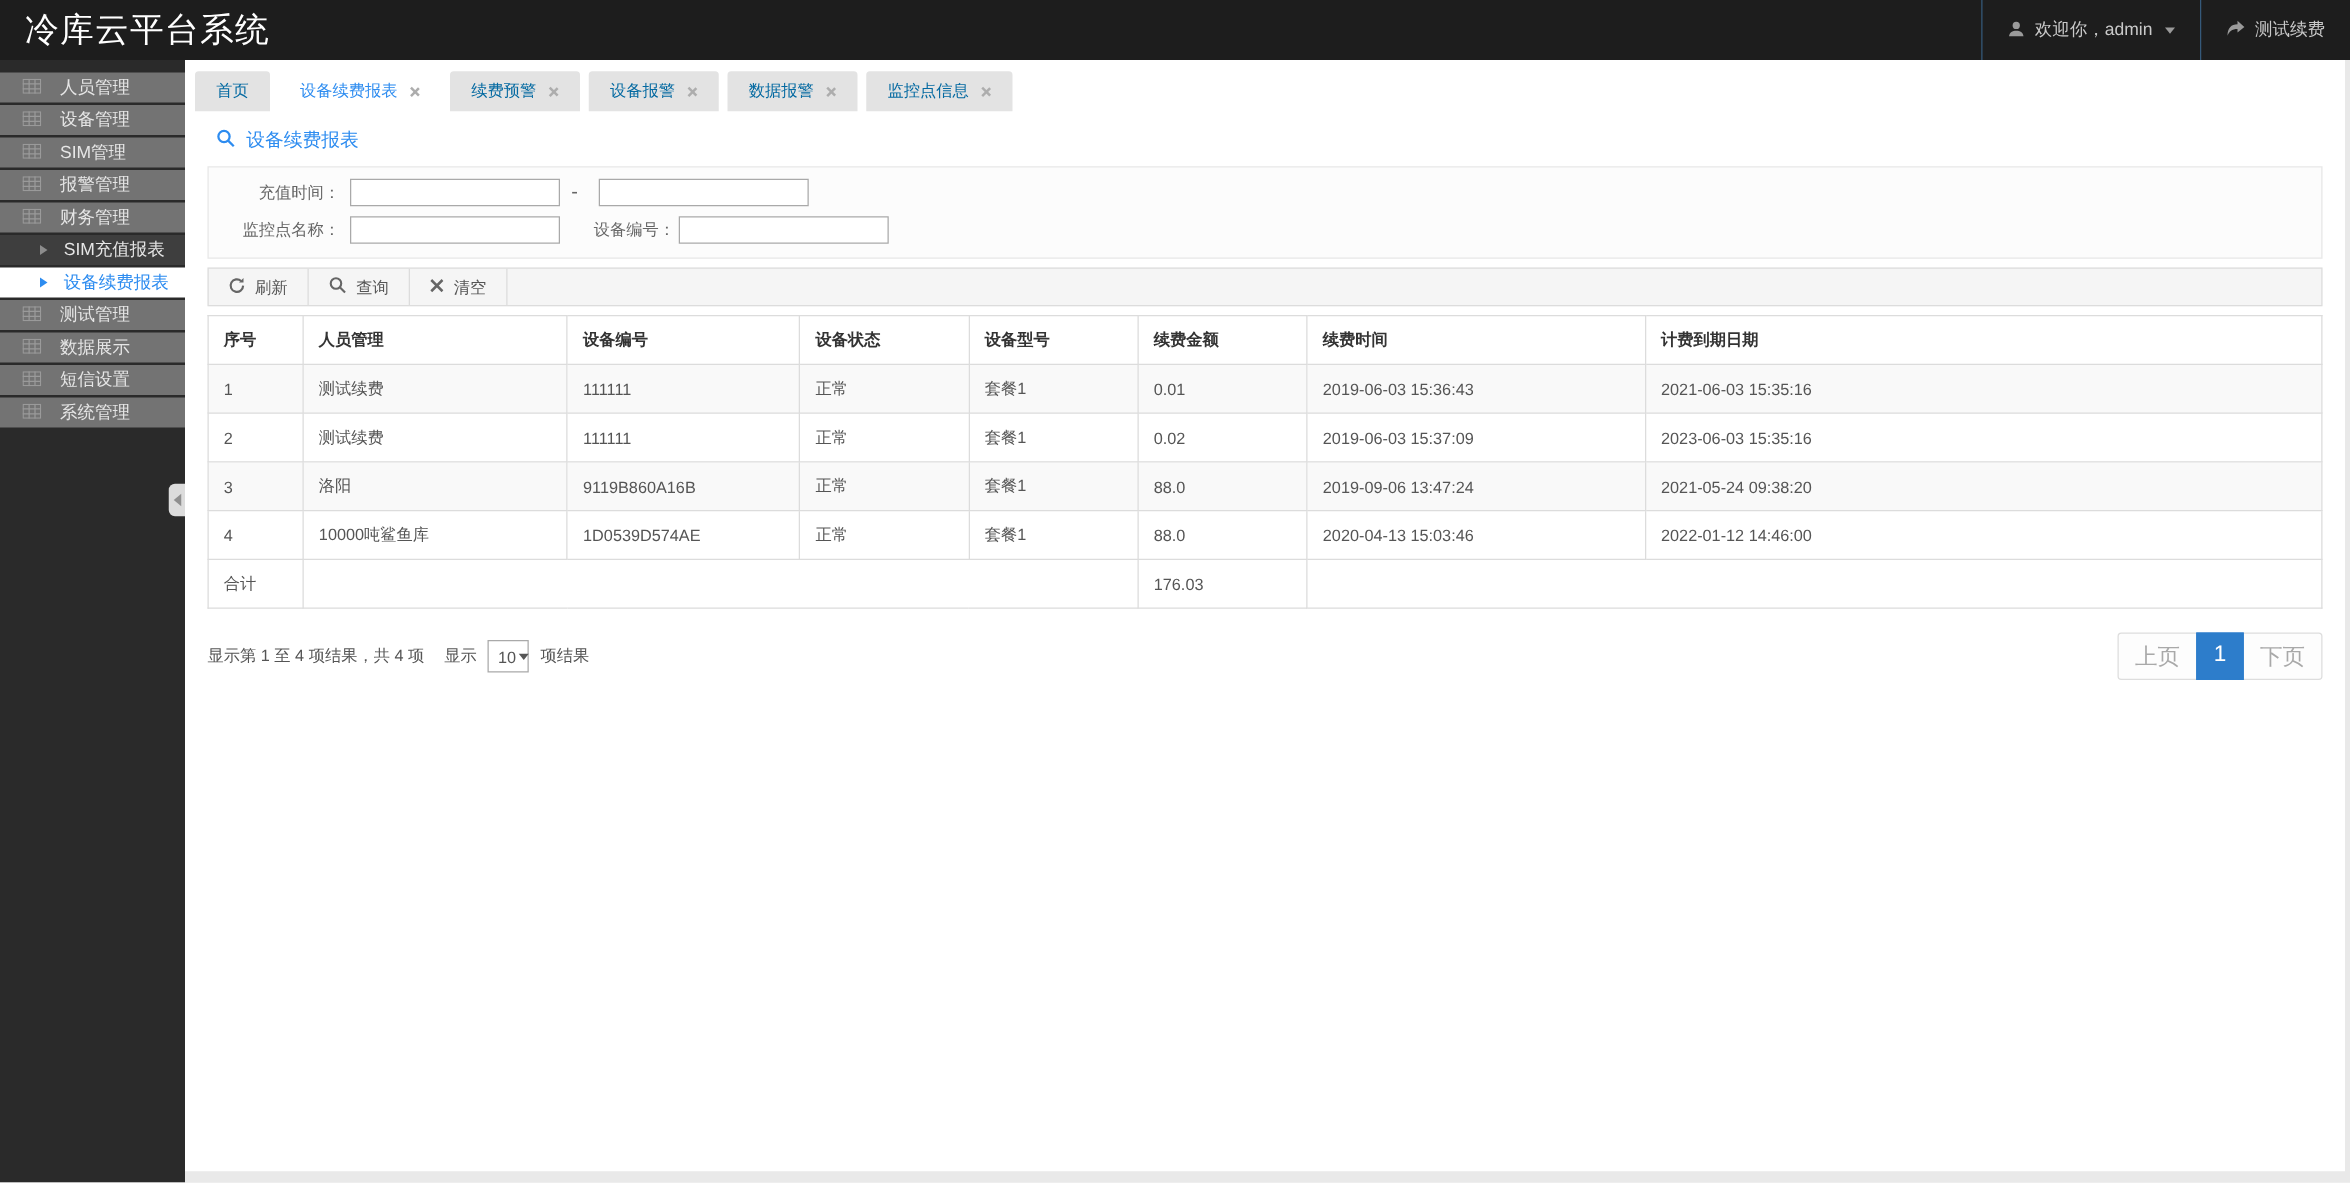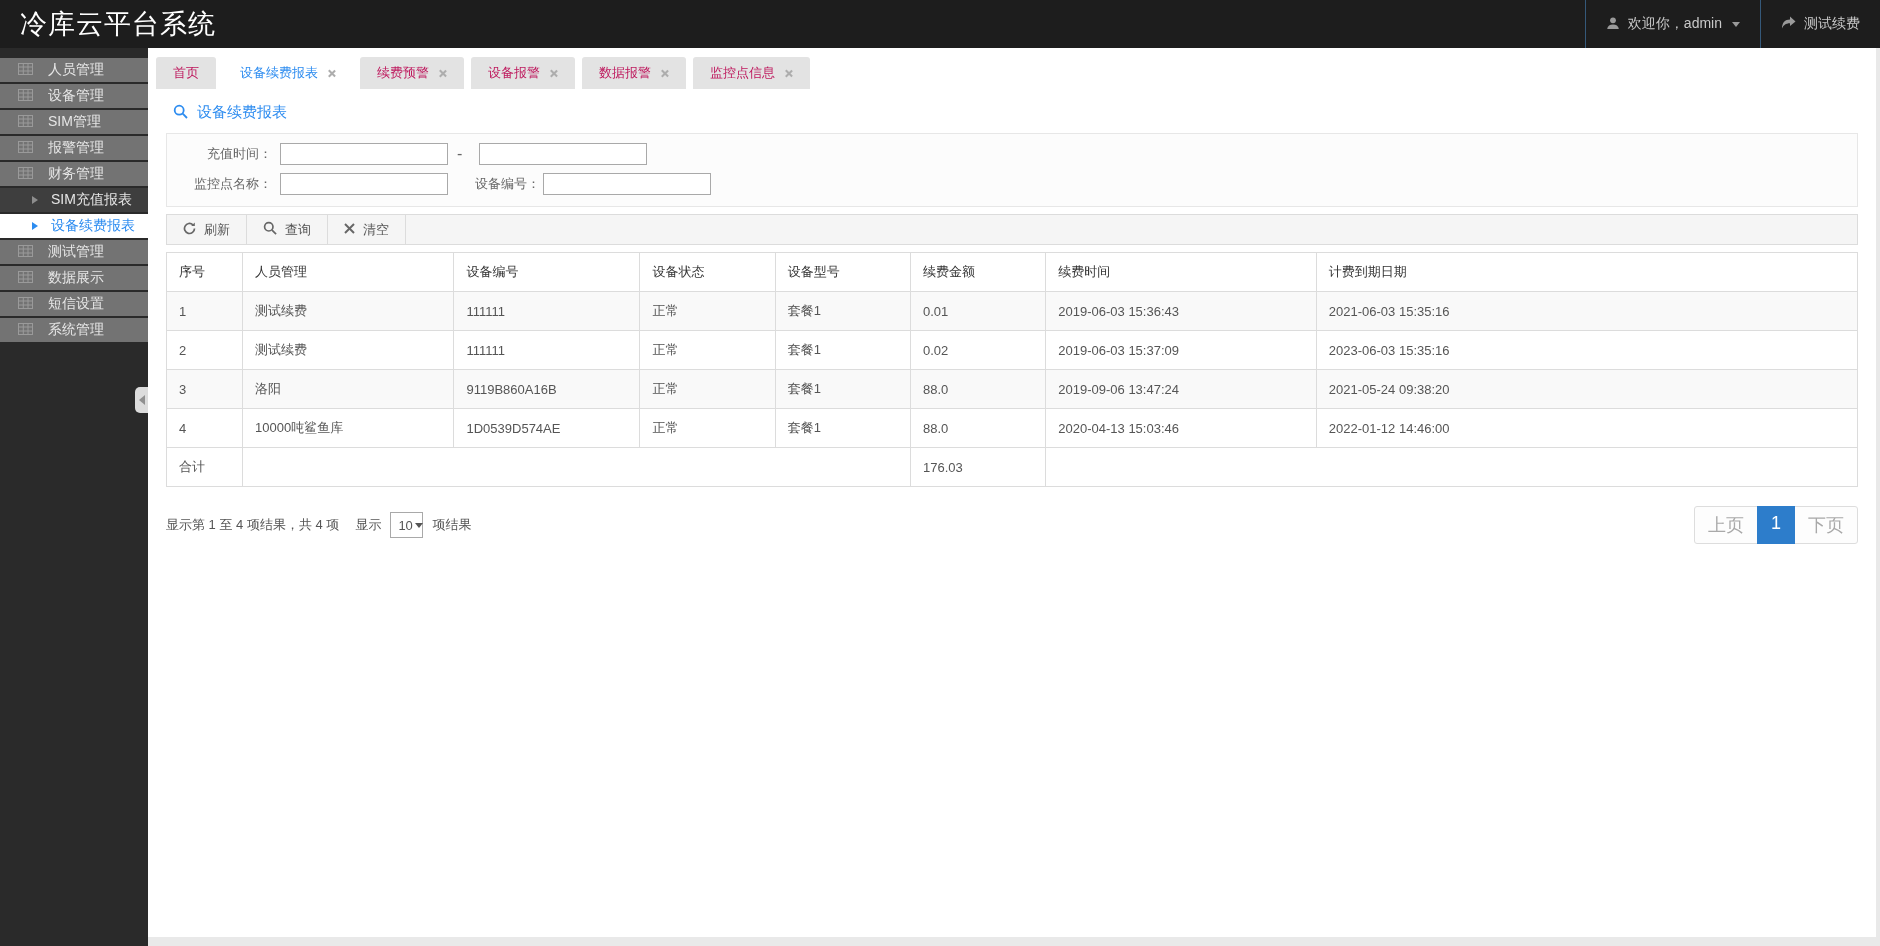--- a/index.html
+++ b/index.html
@@ -20,41 +20,41 @@
   .side-sub .caret-right { width:0; height:0; border-top:4px solid transparent; border-bottom:4px solid transparent; border-left:6px solid #8d8d8d; }
   .side-sub.active { background:#ffffff; color:#2d8cf0; }
   .side-sub.active .caret-right { border-left-color:#2d8cf0; }
   .collapse-handle { position:absolute; right:0; top:339px; width:13px; height:26px; background:#dcdcdc; border-radius:5px 0 0 5px; display:flex; align-items:center; justify-content:center; cursor:pointer; }
   .collapse-handle .tri-left { width:0; height:0; border-top:5px solid transparent; border-bottom:5px solid transparent; border-right:6px solid #8f8f8f; }
 
   
   .main { flex:1; background:#e9e9e9; padding:0 11px 9px 0; display:flex; }
   .panel { background:#ffffff; flex:1; overflow:hidden; }
   .tabbar { padding:9px 8px 0 8px; display:flex; gap:7px; background:#fff; }
-  .tab { background:#e3e3e3; color:#be185d; font-size:13px; padding:7px 17px; border-radius:3px 3px 0 0; display:flex; align-items:center; gap:9px; cursor:pointer; white-space:nowrap; }
+  .tab { background:#e3e3e3; color:#0369a1; font-size:13px; padding:7px 17px; border-radius:3px 3px 0 0; display:flex; align-items:center; gap:9px; cursor:pointer; white-space:nowrap; }
   .tab.active { background:#ffffff; color:#2d8cf0; }
   .x-icon { position:relative; width:9px; height:9px; display:inline-block; }
   .x-icon::before,.x-icon::after { content:""; position:absolute; left:4px; top:0; width:1.6px; height:9px; background:#adadad; }
   .x-icon::before { transform:rotate(45deg);} .x-icon::after { transform:rotate(-45deg);}
 
   .page-title { display:flex; align-items:center; gap:9px; color:#2d8cf0; font-size:15px; margin:14px 0 0 25px; }
 
   .filter-box { margin:11px 18px 0; border:1px solid #e7e7e7; background:#fcfcfc; padding:5px 0 7px; }
   .f-row { display:flex; align-items:center; height:30px; }
   .f-label { width:105px; text-align:right; color:#666; font-size:13px; white-space:nowrap; }
   .f-label.second { width:60px; margin-left:27px; }
   input.text { width:168px; height:22px; border:1px solid #a9a9a9; margin-left:8px; background:#fff; font-size:13px; padding:0 4px; }
   .dash { margin:0 9px; color:#666; }
 
   .toolbar { margin:7px 18px 0; border:1px solid #dcdcdc; background:#f5f5f5; display:flex; height:31px; }
   .tool-btn { display:flex; align-items:center; gap:8px; padding:0 16px; border-right:1px solid #dcdcdc; color:#555; font-size:13px; cursor:pointer; }
 
   table { margin:7px 18px 0; width:1692px; border-collapse:collapse; font-size:13px; table-layout:fixed; }
   th,td { border:1px solid #dcdcdc; padding:10px 12px; text-align:left; color:#555; white-space:nowrap; overflow:hidden; }
-  th { color:#333; font-weight:normal; }
+  th { color:#333; font-weight:bold; }
   tbody tr.striped { background:#f9f9f9; }
 
   .table-footer { margin:19px 18px 0; display:flex; align-items:center; color:#555; font-size:13px; }
   .show-group { display:flex; align-items:center; margin-left:16px; }
   .size-select { width:33px; height:26px; border:1px solid #a9a9a9; background:#fff; display:flex; align-items:center; justify-content:space-between; padding:0 7px; margin:0 9px; cursor:pointer; }
   .size-select .caret-down { border-top-color:#555; }
   .pager { margin-left:auto; display:flex; }
   .page-btn { border:1px solid #ddd; background:#fdfdfd; color:#a9a9a9; padding:6px 13px; font-size:18px; cursor:pointer; }
   .page-btn.prev { border-radius:3px 0 0 3px; }
   .page-btn.current { background:#2d7dcb; border-color:#2d7dcb; color:#fff; margin:0 -1px; position:relative; }

